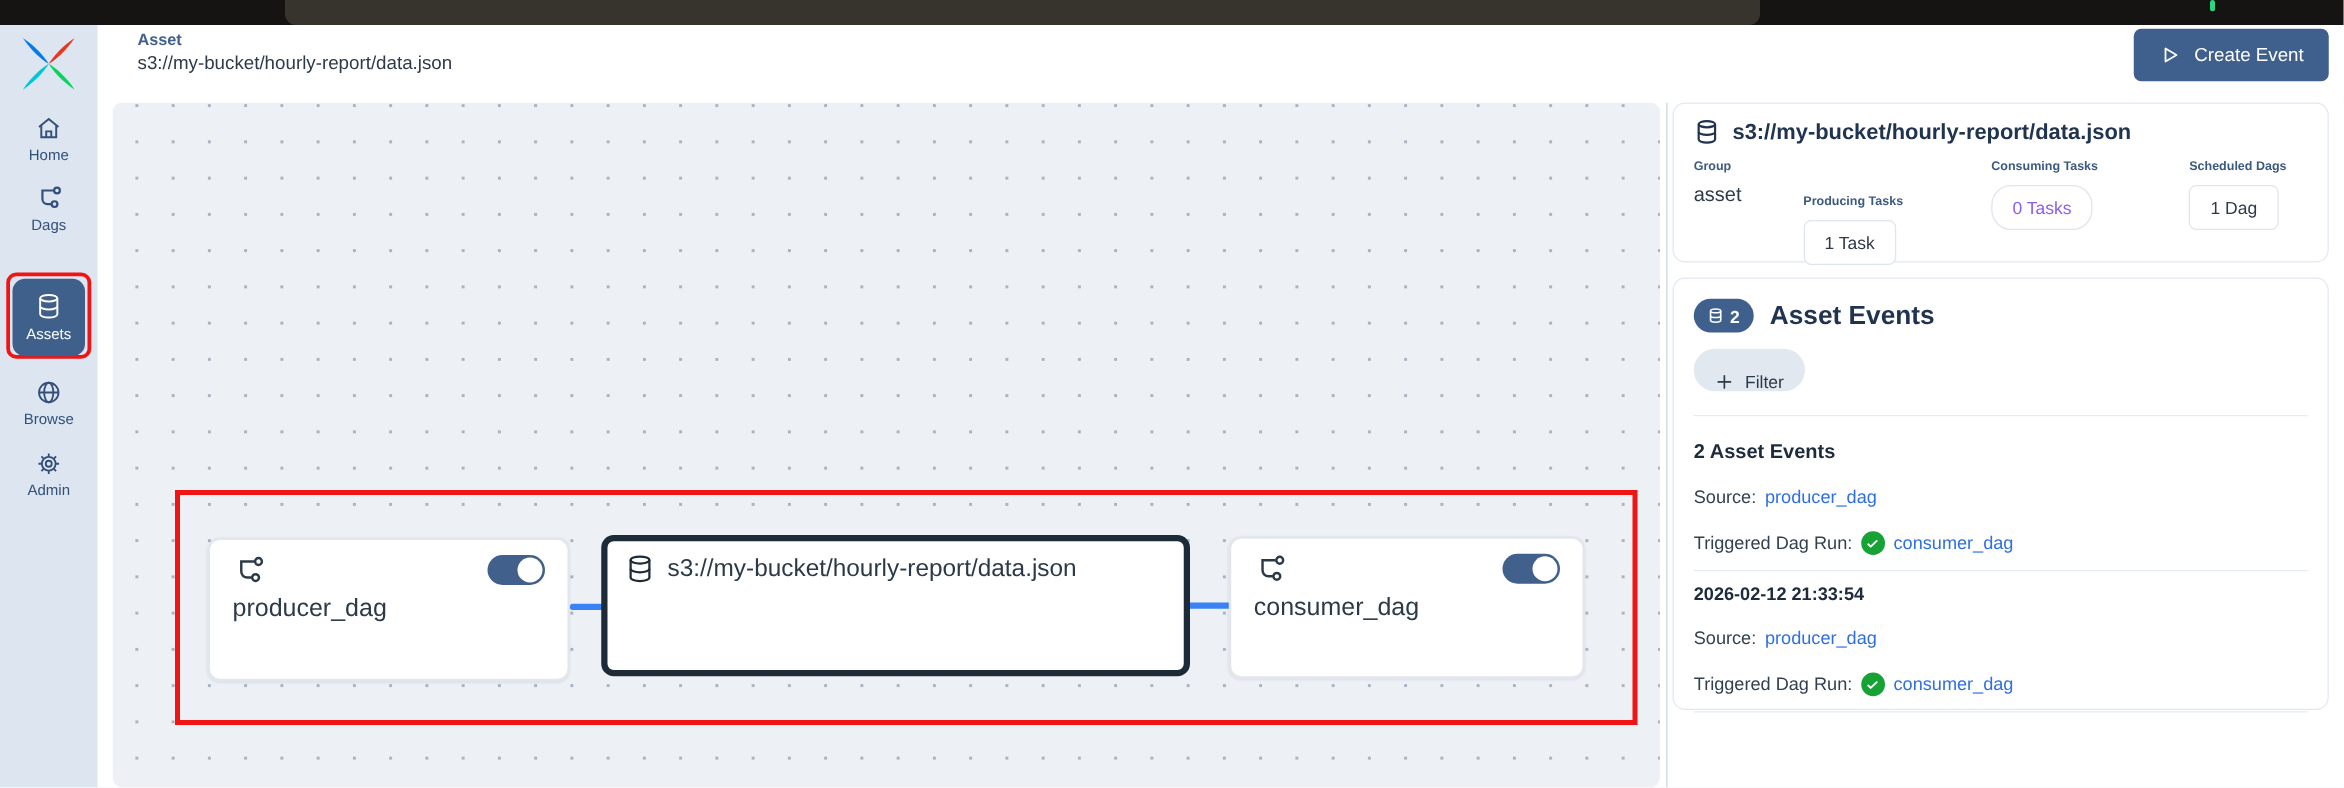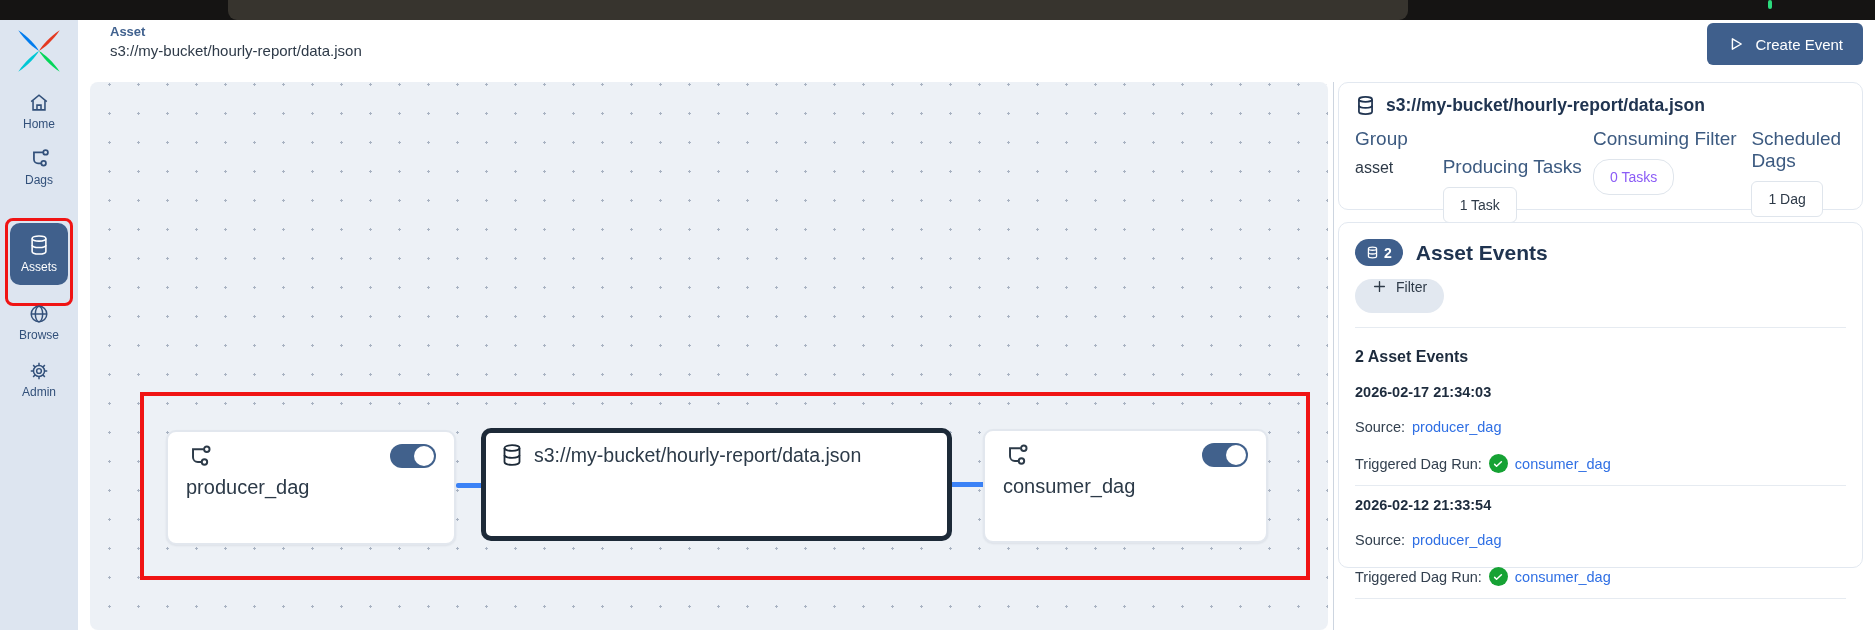--- a/index.html
+++ b/index.html
@@ -25,21 +25,21 @@
     font-size:15px; font-family:inherit; display:flex; align-items:center; gap:10px; cursor:pointer;
   }
 
   
   .sidebar { position:absolute; left:0; top:20px; width:78px; height:610px; background:#dde5f0; }
   .logo { position:absolute; left:16px; top:8px; width:46px; height:46px; }
   .side-item { position:absolute; left:0; width:78px; text-align:center; color:#32507a; }
   .side-item .ic { display:flex; justify-content:center; }
   .side-item .lbl { font-size:12px; margin-top:3px; display:block; }
   .side-item svg { stroke:#32507a; }
-  .assets-ring { position:absolute; left:5px; top:198px; width:68px; height:88px; border:3px solid #f01414; border-radius:8px; padding:2px; }
+  .assets-ring { position:absolute; left:5px; top:198px; width:68px; height:69px; border:3px solid #f01414; border-radius:8px; padding:2px; }
   .assets-tile { width:58px; height:62px; background:#40608c; border-radius:10px; color:#fff;
     display:flex; flex-direction:column; align-items:center; justify-content:center; gap:4px; cursor:pointer; }
   .assets-tile svg { stroke:#fff; }
   .assets-tile .lbl { font-size:12px; }
 
   
   .canvas { position:absolute; left:90px; top:82px; width:1238px; height:548px;
     background:#edf1f6; border-radius:8px;
     background-image: radial-gradient(#a9b3c2 1.2px, transparent 1.35px);
     background-size: 29px 29px; background-position: 5px 17px; }
@@ -63,37 +63,37 @@
   .edge2 { left:860px; top:400px; width:35px; }
 
   
   .right-panel { position:absolute; left:1333px; top:82px; width:542px; height:548px; background:#fff; border-left:1px solid #cdd5e0; }
   .card { position:absolute; left:4px; width:525px; background:#fff; border:1px solid #e2e8f0; border-radius:10px; }
   .card-info { top:0; height:128px; padding:12px 16px; }
   .card-title-row { display:flex; align-items:center; gap:10px; color:#203450; }
   .card-title-row svg { stroke:#203450; }
   .panel-title { font-size:17.5px; font-weight:bold; }
   .stats { display:flex; margin-top:12px; }
-  .stat-col .hd { font-size:19px; font-weight:normal; color:#3c5a80; margin-bottom:9px; }
+  .stat-col .hd { font-size:10px; font-weight:bold; color:#3c5a80; margin-bottom:9px; }
   .stat-col:nth-child(1){ width:88px; } .stat-col:nth-child(2){ width:151px;margin-top:28px; }
   .stat-col:nth-child(3){ width:159px; } .stat-col:nth-child(4){ width:95px; }
   .stat-text { font-size:16px; color:#2e3a48; }
   .chip { display:inline-block; border:1px solid #dfe5ec; border-radius:6px; padding:9px 16px; font-size:14px; color:#2e3a48; background:#fff; cursor:pointer; }
   .chip.disabled { color:#8b5cf6; cursor:default;border-radius:16px; }
 
   .card-events { top:140px; height:346px; padding:16px 16px 0; }
   .events-header { display:flex; align-items:center; }
   .events-badge { display:flex; align-items:center; gap:5px; background:#3f5f8c; color:#fff;
     border-radius:14px; height:27px; padding:0 11px; font-size:14px; font-weight:bold; }
   .events-badge svg { stroke:#fff; }
   .events-title { font-size:21px; font-weight:bold; color:#203450; margin-left:13px; }
   .sort-select { margin-left:auto; width:144px; height:40px; border:1px solid #dfe5ec; border-radius:8px;
     display:flex; align-items:center; justify-content:space-between; padding:0 12px; font-size:15px; color:#2e3a48; cursor:pointer; background:#fff; }
   .sort-select svg { stroke:#4a5a6e; }
-  .filter-pill { margin-top:13px; display:inline-flex; align-items:flex-start; gap:9px; background:#e2e8f0;
+  .filter-pill { margin-top:13px; display:inline-flex; align-items:flex-end; gap:9px; background:#e2e8f0;
     border:none; border-radius:17px; height:34px; padding:0 17px; font-size:14px; color:#2e3a48; font-family:inherit; cursor:pointer; }
   .filter-pill svg { stroke:#2e3a48; }
   .events-divider { border-top:1px solid #e6ebf1; margin:14px 0 0; }
   .events-count { font-size:16px; font-weight:bold; color:#1d2b3d; margin:20px 0 18px; }
   .event-item { padding-bottom:12px; margin-bottom:11px; border-bottom:1px solid #e6ebf1; }
   .event-ts { font-size:14.5px; font-weight:bold; color:#1d2b3d; margin-bottom:5px; }
   .event-line { font-size:14.5px; color:#33404f; display:flex; align-items:center; gap:7px; margin-top:19px; }
   .event-link { color:#2f6fe4; text-decoration:none; cursor:pointer; }
   .check-circle { width:19px; height:19px; border-radius:50%; background:#16a234; display:flex; align-items:center; justify-content:center; }
 </style>
@@ -256,21 +256,21 @@
     <div class="stats">
       <div class="stat-col">
         <div class="hd">Group</div>
         <div class="stat-text">asset</div>
       </div>
       <div class="stat-col">
         <div class="hd">Producing Tasks</div>
         <span class="chip">1 Task</span>
       </div>
       <div class="stat-col">
-        <div class="hd">Consuming Filter</div>
+        <div class="hd">Consuming Tasks</div>
         <span class="chip disabled">0 Tasks</span>
       </div>
       <div class="stat-col">
         <div class="hd">Scheduled Dags</div>
         <span class="chip">1 Dag</span>
       </div>
     </div>
   </div>
 
   <div class="card card-events">
@@ -295,21 +295,20 @@
           </svg>
       </span>
       <span>Filter</span>
     </button>
 
     <div class="events-divider"></div>
 
     <div class="events-count">2 Asset Events</div>
 
     <div class="event-item">
-      <div class="event-ts">2026-02-17 21:34:03</div>
       <div class="event-line">
         <span>Source:</span>
         <a class="event-link">producer_dag</a>
       </div>
       <div class="event-line">
         <span>Triggered Dag Run:</span>
         <span class="check-circle">
           <svg width="12" height="12" viewBox="0 0 16 16" fill="none" stroke="#fff" stroke-width="2" stroke-linecap="round" stroke-linejoin="round">
               <path d="M3.5 8.5l2.6 2.6L12.5 5"></path>
             </svg>

